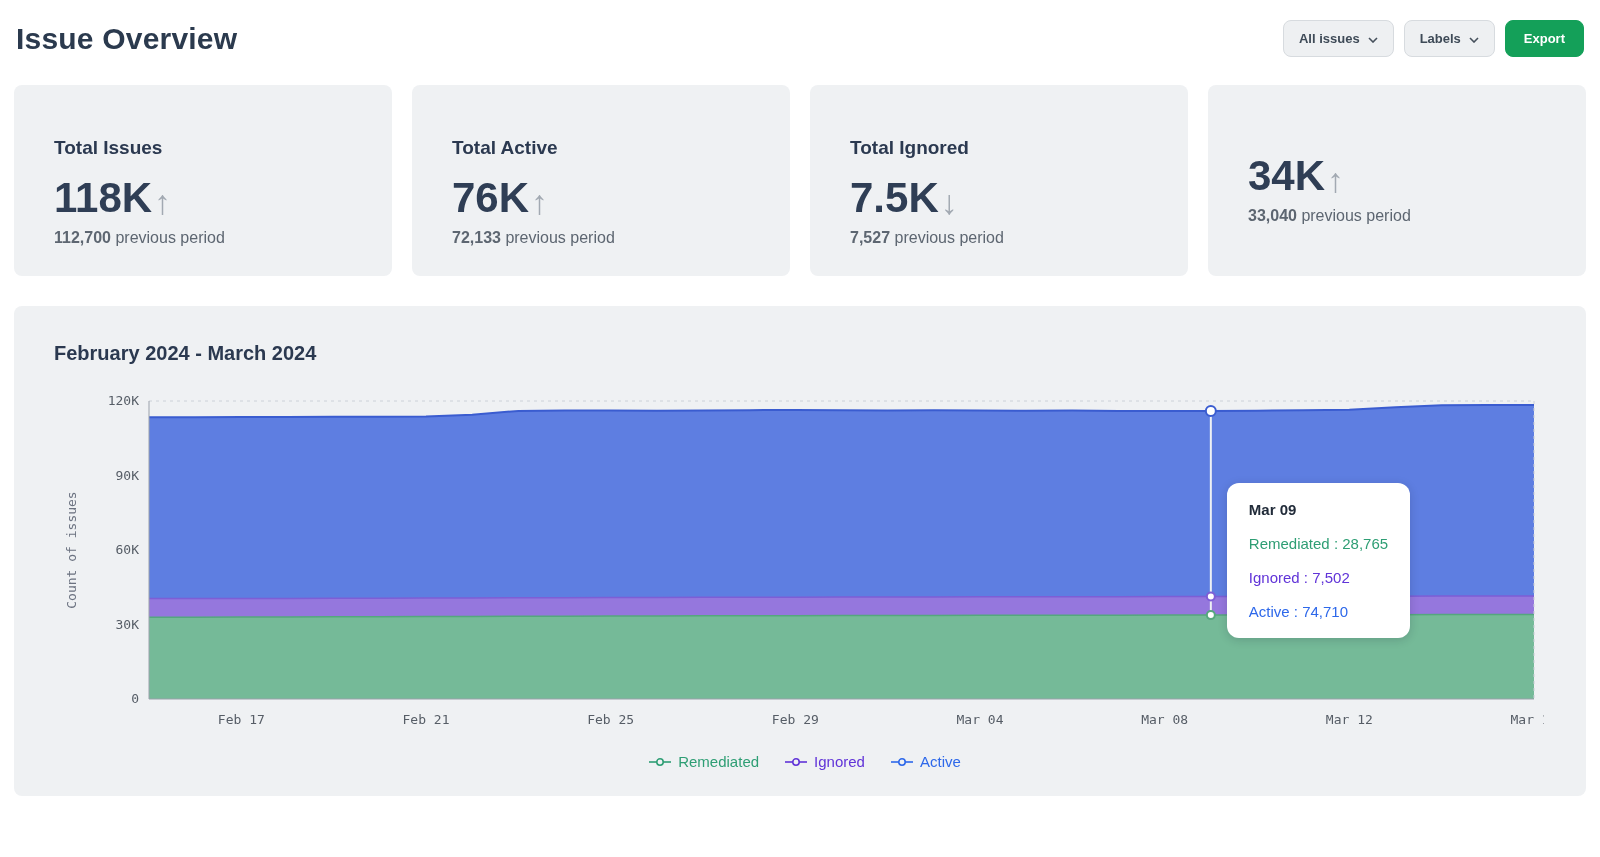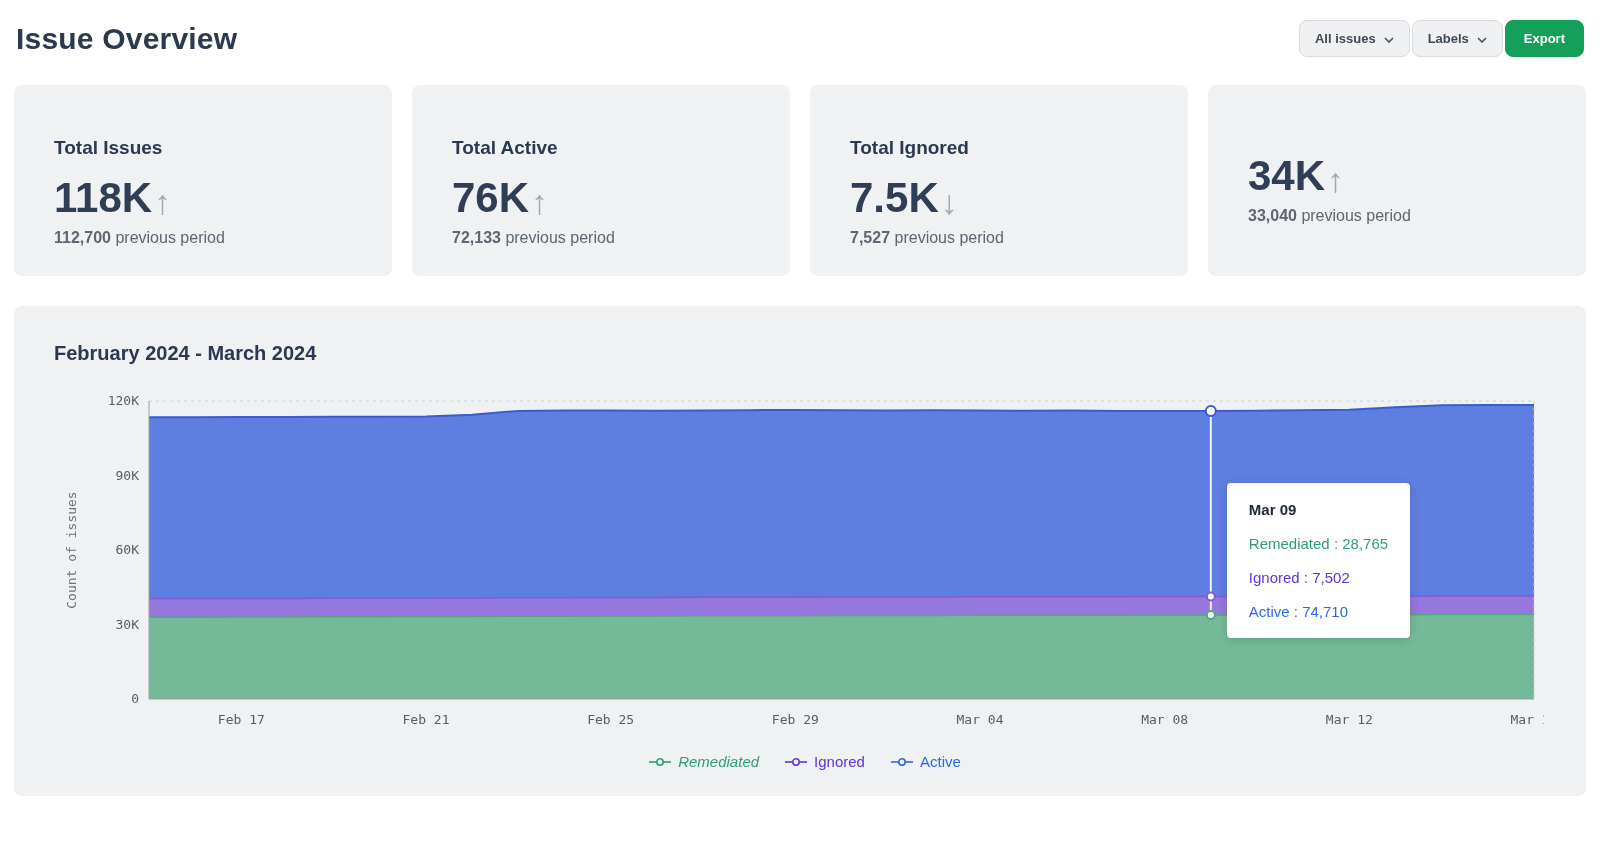--- a/index.html
+++ b/index.html
@@ -3,21 +3,21 @@
 <meta charset="utf-8">
 <style>
   * { box-sizing: border-box; margin: 0; padding: 0; }
   html,body { width: 1600px; height: 857px; background: #ffffff;
     font-family: "Liberation Sans", sans-serif; color: #2c3a4d; }
   .page { padding: 16px 14px; }
 
   
   .topbar { display: flex; align-items: center; justify-content: space-between; padding: 4px 2px 0 2px; }
   .page-title { font-size: 30px; font-weight: 700; color: #2b3a4e; letter-spacing: .2px; }
-  .controls { display: flex; gap: 2px; align-items: center; }
+  .controls { display: flex; gap: 10px; align-items: center; }
   .btn { display: inline-flex; align-items: center; gap: 8px; height: 37px; padding: 0 15px;
     background: #eef0f2; border: 1px solid #d7dbdf; border-radius: 8px;
     font-family: "Liberation Sans", sans-serif; font-size: 13px; font-weight: 700; color: #3e4a57; cursor: pointer; }
   .btn.export { background: #14a059; border-color: #14a059; color: #ffffff; padding: 0 18px; }
 
   
   .cards { display: grid; grid-template-columns: repeat(4, 1fr); gap: 20px; margin-top: 28px; }
   .card { background: #eff1f3; border-radius: 8px; padding: 52px 40px 40px 40px; height: 191px; }
   .card-title { font-size: 19px; font-weight: 700; color: #2b3950; }
   .card-value-row { display: flex; align-items: flex-end; gap: 2px; margin-top: 18px; }
@@ -27,21 +27,21 @@
   .card-prev .prev-num { font-weight: 700; }
 
   
   .chart-card { background: #eff1f3; border-radius: 8px; margin-top: 30px; padding: 36px 30px 26px 40px; }
   .chart-title { font-size: 20px; font-weight: 700; color: #2b3950; margin-bottom: 22px; }
   .chart-area { position: relative; }
   .tick-label { font-family: "DejaVu Sans Mono", monospace; font-size: 13px; fill: #565d66; }
   .axis-label { font-family: "DejaVu Sans Mono", monospace; font-size: 13px; fill: #6b7280; }
 
   
-  .tooltip { position: absolute; background: #ffffff; border-radius: 4px; padding: 18px 22px;
+  .tooltip { position: absolute; background: #ffffff; border-radius: 12px; padding: 18px 22px;
     box-shadow: 0 2px 10px rgba(20,30,50,.18); white-space: nowrap; min-width: 180px; }
   .tip-title { font-size: 15px; font-weight: 700; color: #212b39; }
   .tip-row { font-size: 15px; margin-top: 17px; }
 
   
   .legend { display: flex; justify-content: center; gap: 26px; margin-top: 10px; }
   .legend-item { display: inline-flex; align-items: center; gap: 7px; font-size: 15px; cursor: pointer; }
 </style>
 </head>
 <body>
@@ -149,21 +149,21 @@
       <div class="tooltip" id="chart-tooltip" style="left: 1172.83px; top: 96px;">
         <div class="tip-title" id="tooltip-title">Mar 09</div>
         <div id="tooltip-rows">
             <div class="tip-row" style="color: rgb(46, 158, 116);">Remediated : 28,765</div>
             <div class="tip-row" style="color: rgb(97, 52, 216);">Ignored : 7,502</div>
             <div class="tip-row" style="color: rgb(45, 104, 234);">Active : 74,710</div>
           </div>
       </div>
     </div>
     <div class="legend" id="chart-legend">
-        <div class="legend-item" style="color: rgb(46, 158, 116); font-style: italic;">
+        <div class="legend-item" style="color: rgb(46, 158, 116);">
           <svg width="22" height="10">
             <line x1="0" y1="5" x2="22" y2="5" stroke="#2e9e74" stroke-width="1.6"></line>
             <circle cx="11" cy="5" r="3.2" fill="#eff1f3" stroke="#2e9e74" stroke-width="1.6"></circle>
           </svg>
           <span>Remediated</span>
         </div>
         <div class="legend-item" style="color: rgb(97, 52, 216);">
           <svg width="22" height="10">
             <line x1="0" y1="5" x2="22" y2="5" stroke="#6134d8" stroke-width="1.6"></line>
             <circle cx="11" cy="5" r="3.2" fill="#eff1f3" stroke="#6134d8" stroke-width="1.6"></circle>

